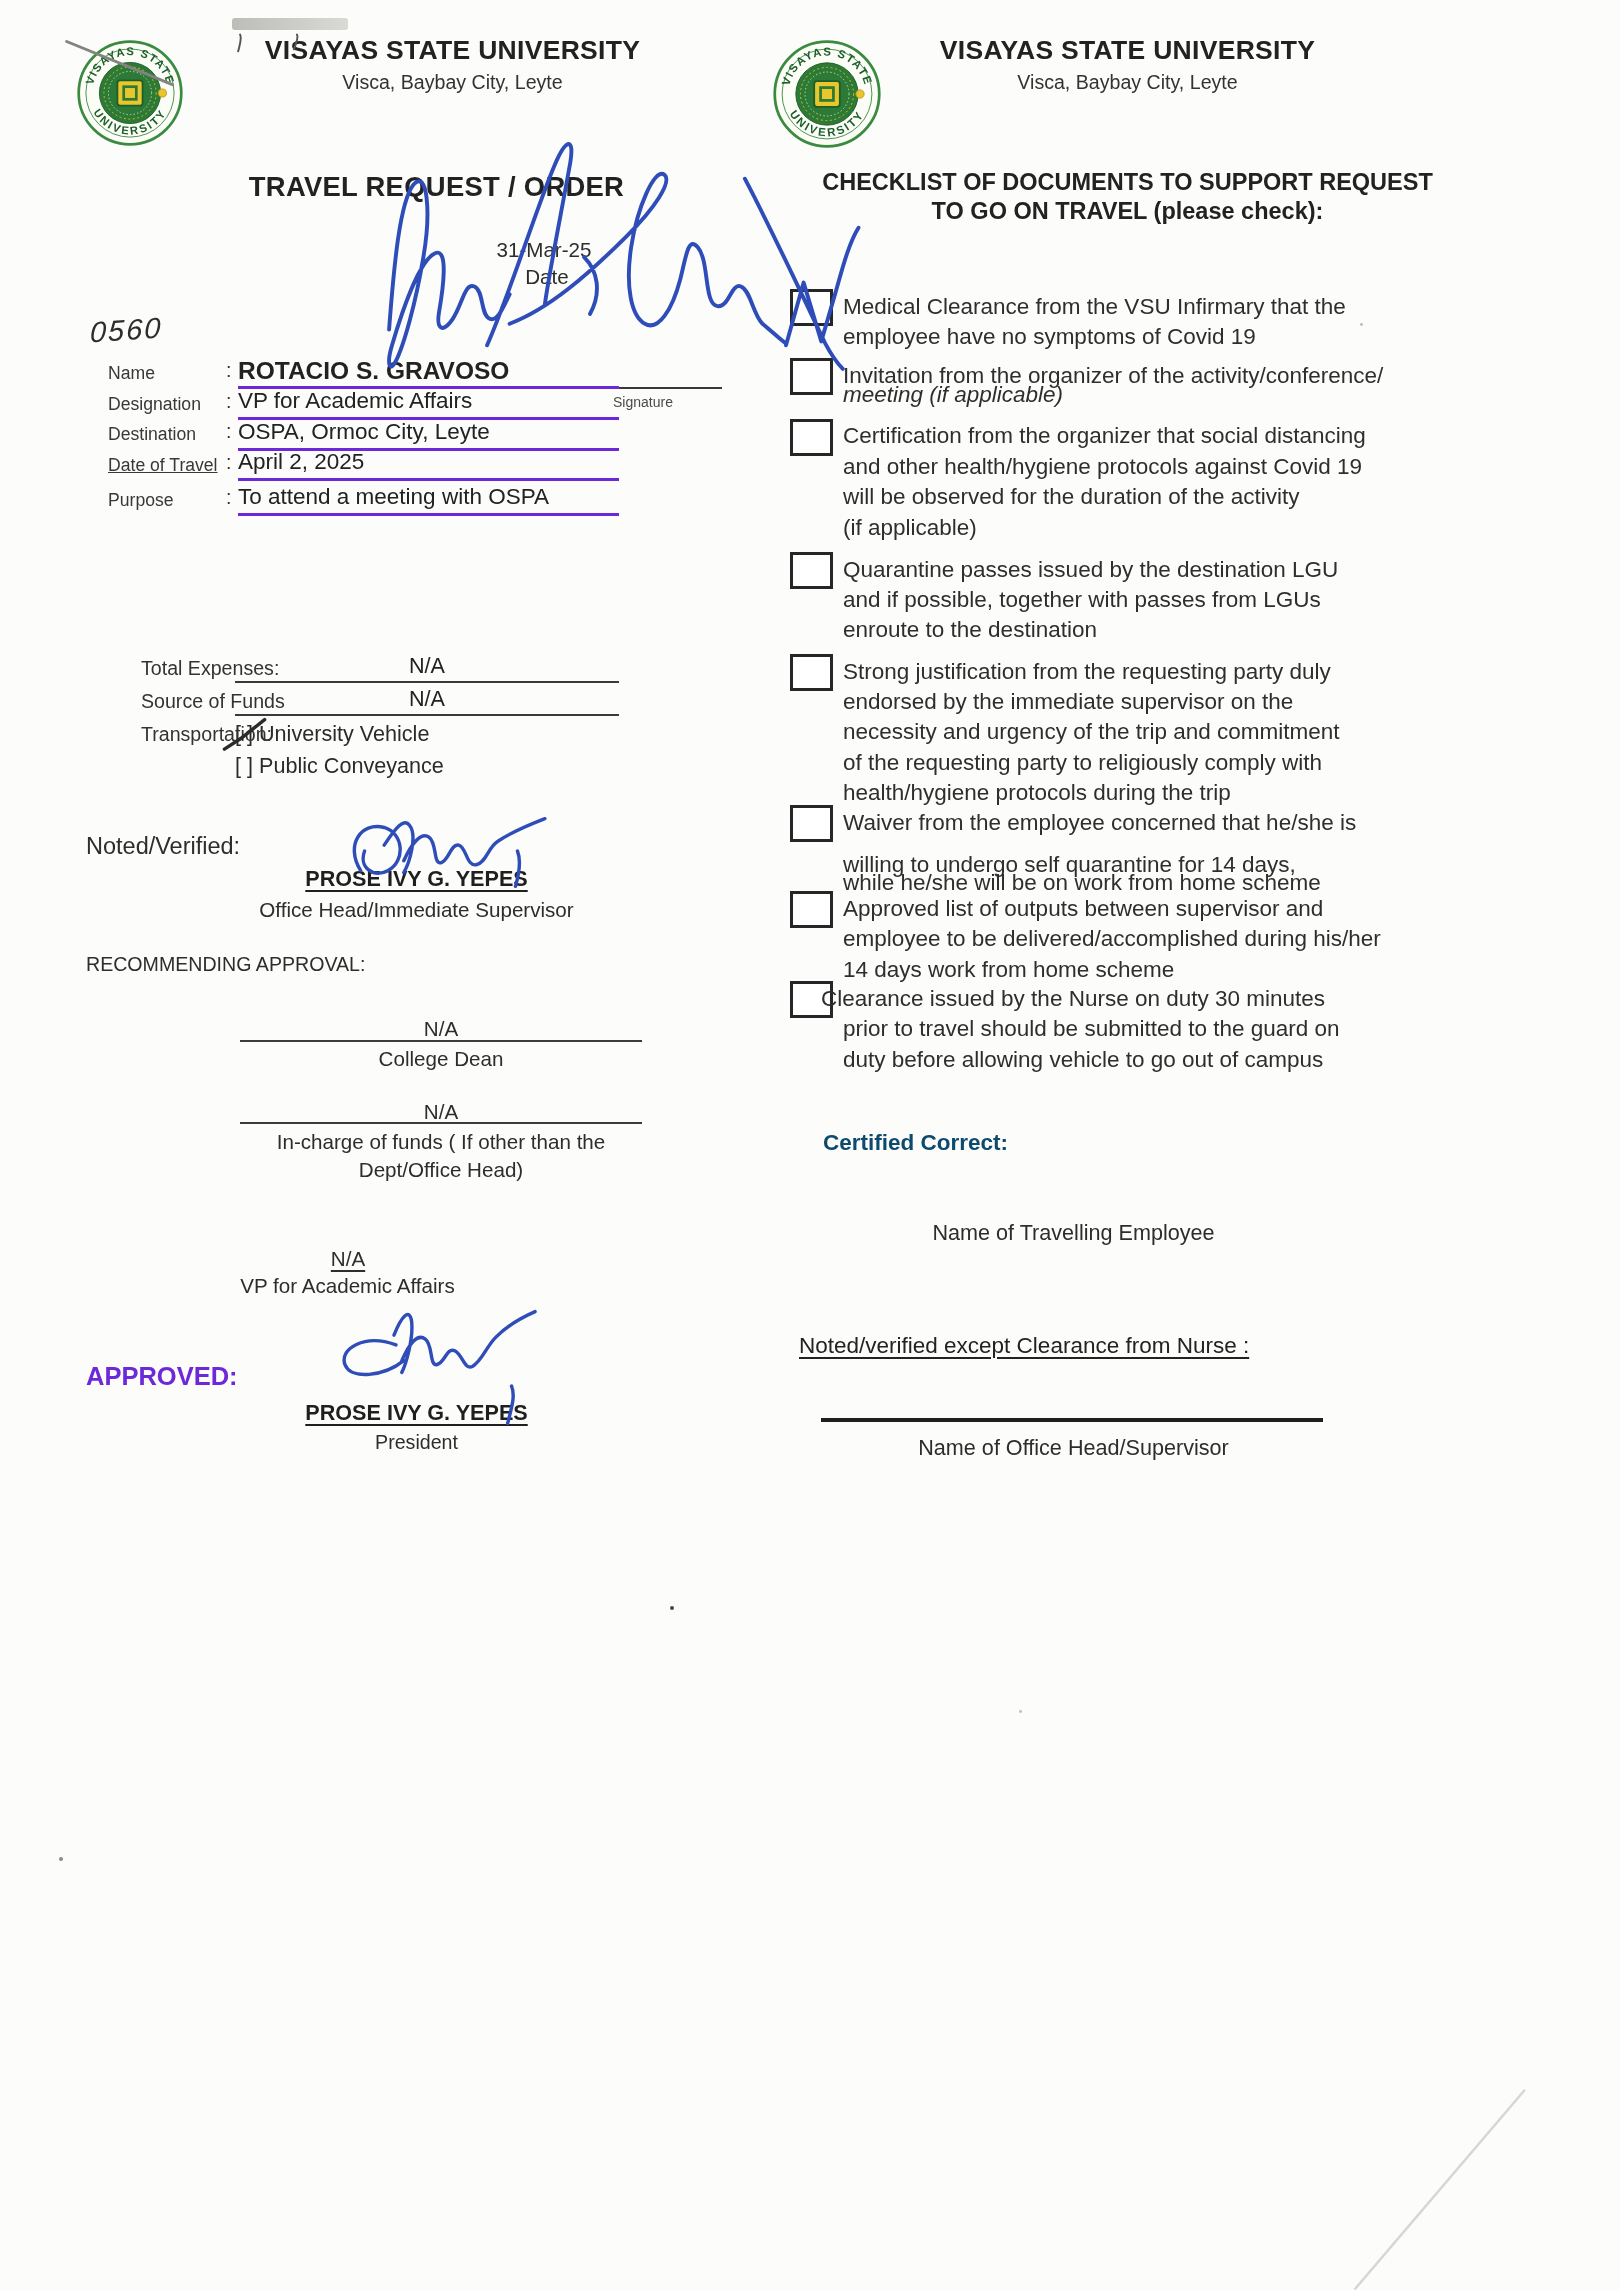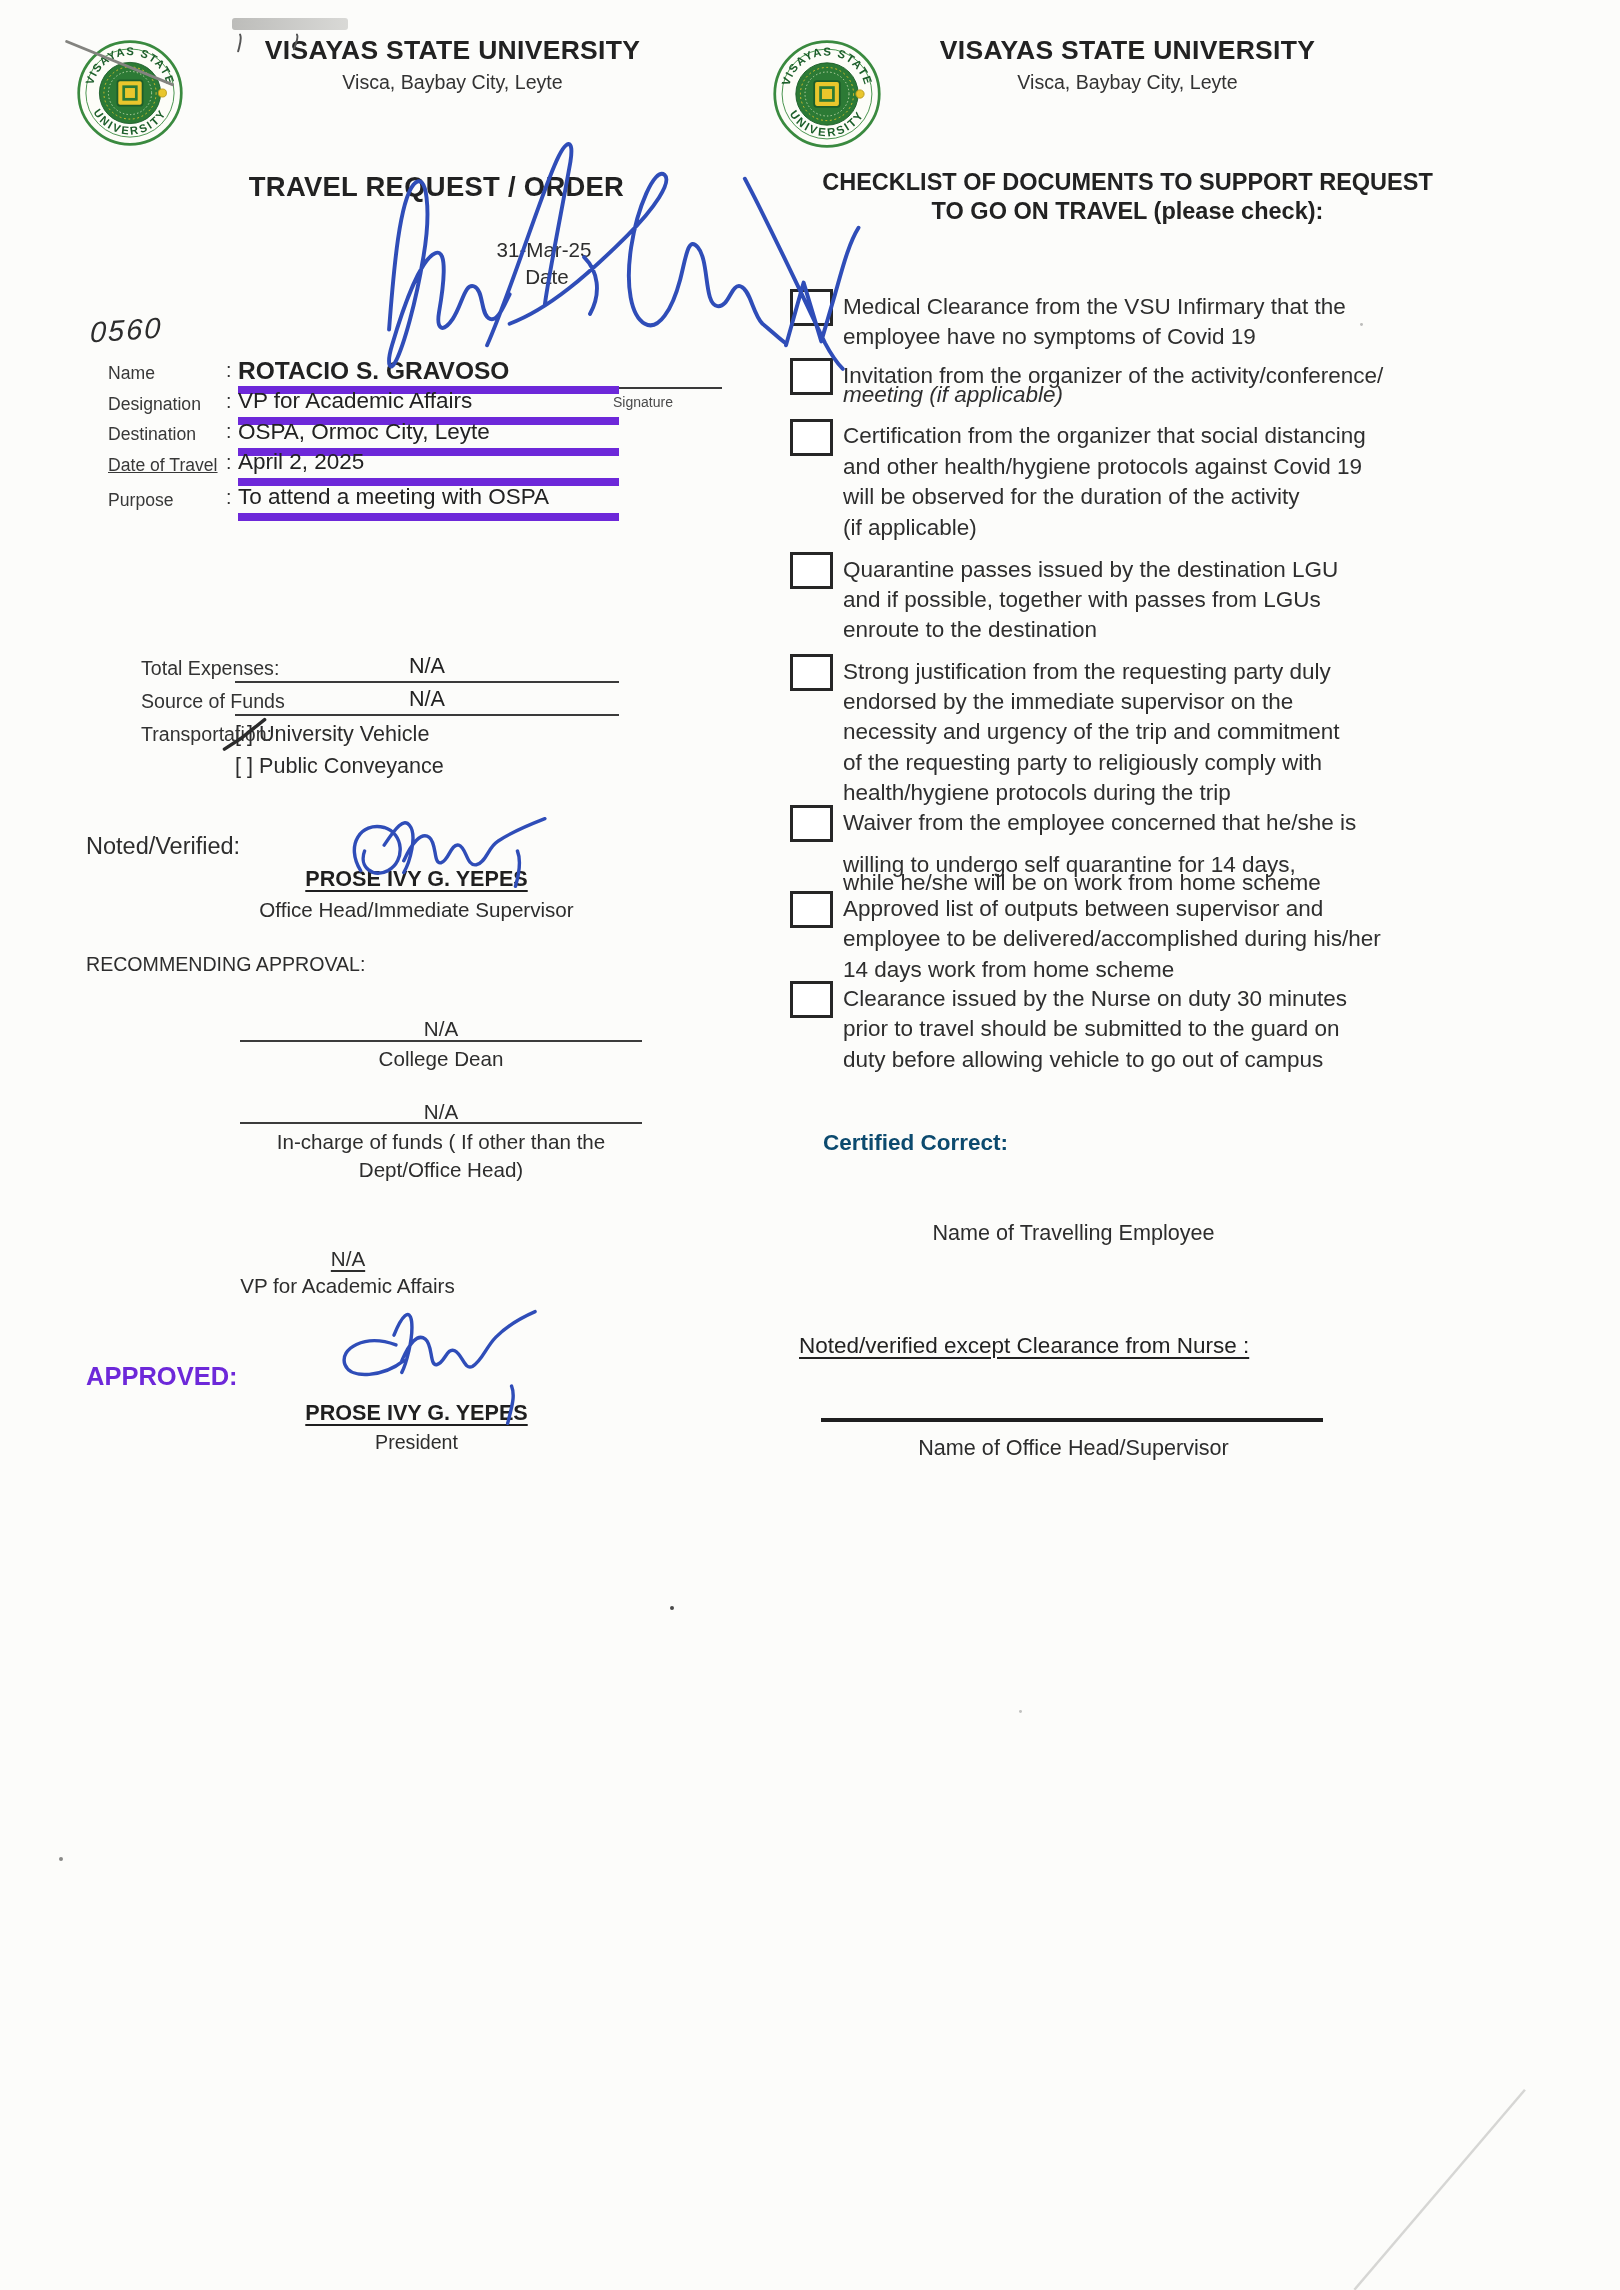--- a/index.html
+++ b/index.html
@@ -12,21 +12,21 @@
   .c{text-align:center;}
   .b{font-weight:bold;}
   .u{text-decoration:underline;text-decoration-thickness:2px;text-underline-offset:3.9px;}
   .nw{white-space:nowrap;}
   .uni-title{font-size:26.5px;font-weight:bold;letter-spacing:0.3px;color:#222;}
   .uni-addr{font-size:19.6px;color:#333;}
   .form-title{font-size:27.4px;font-weight:bold;color:#222;letter-spacing:0.3px;}
   .chk-title{font-size:23.5px;font-weight:bold;color:#222;}
   .f-label{position:absolute;font-size:17.6px;color:#383838;}
   .f-colon{position:absolute;font-size:19.6px;color:#333;}
-  .f-value{position:absolute;font-size:22.5px;color:#222;border-bottom:8px solid #6d28d9;padding-bottom:2.9px;height:26.5px;white-space:nowrap;}
+  .f-value{position:absolute;font-size:22.5px;color:#222;border-bottom:3px solid #6d28d9;padding-bottom:2.9px;height:26.5px;white-space:nowrap;}
   .f-value.b{font-size:24.5px;}
   .e-label{position:absolute;font-size:19.6px;color:#333;margin-left:33px;}
   .e-row{position:absolute;text-align:center;font-size:21.6px;color:#222;border-bottom:2px solid #3a3a3a;padding-bottom:2px;height:25.5px;}
   .t-opt{position:absolute;font-size:21.6px;color:#2b2b2b;white-space:nowrap;}
   .cl-box{position:absolute;width:37px;height:31px;border:3.9px solid #262626;background:#fff;}
   .cl-line{position:absolute;font-size:22.5px;color:#2e2e2e;white-space:nowrap;}
   .sig-line{position:absolute;background:#3a3a3a;height:2px;}
   .rule{position:absolute;background:#3c3c3c;height:2px;}
   .thick-rule{position:absolute;background:#1f1f1f;height:3.9px;}
   .handnum{font-size:29px;letter-spacing:2px;font-style:italic;transform:rotate(-4deg) skewX(-6deg);}
@@ -130,21 +130,21 @@
       <div class="cl-line" style="left: 843px; top: 780px;">health/hygiene protocols during the trip</div>
       <div class="cl-box" style="left: 790px; top: 805px;"></div>
       <div class="cl-line" style="left: 843px; top: 810px;">Waiver from the employee concerned that he/she is</div>
       <div class="cl-line" style="left: 843px; top: 852px;">willing to undergo self quarantine for 14 days,</div>
       <div class="cl-line" style="left: 843px; top: 870px;">while he/she will be on work from home scheme</div>
       <div class="cl-box" style="left: 790px; top: 891px;"></div>
       <div class="cl-line" style="left: 843px; top: 896px;">Approved list of outputs between supervisor and</div>
       <div class="cl-line" style="left: 843px; top: 926px;">employee to be delivered/accomplished during his/her</div>
       <div class="cl-line" style="left: 843px; top: 957px;">14 days work from home scheme</div>
       <div class="cl-box" style="left: 790px; top: 981px;"></div>
-      <div class="cl-line" style="left: 843px; top: 986px;">Clearance issued by the Nurse on duty 30 minutes</div>
+      <div class="cl-line" style="left: 821px; top: 986px;">Clearance issued by the Nurse on duty 30 minutes</div>
       <div class="cl-line" style="left: 843px; top: 1016px;">prior to travel should be submitted to the guard on</div>
       <div class="cl-line" style="left: 843px; top: 1047px;">duty before allowing vehicle to go out of campus</div>
     </div>
 
   <div class="e-label nw" style="left:108px;top:723px;">Transportation:</div>
 
   <div class="abs nw" style="left:86px;top:833px;font-size:23.5px;">Noted/Verified:</div>
   <div class="abs c b u nw" style="left:284px;top:866px;width:265px;font-size:21.6px;color:#1f1f1f;">PROSE IVY G. YEPES</div>
   <div class="abs c nw" style="left:240px;top:898px;width:353px;font-size:20.6px;">Office Head/Immediate Supervisor</div>
 

